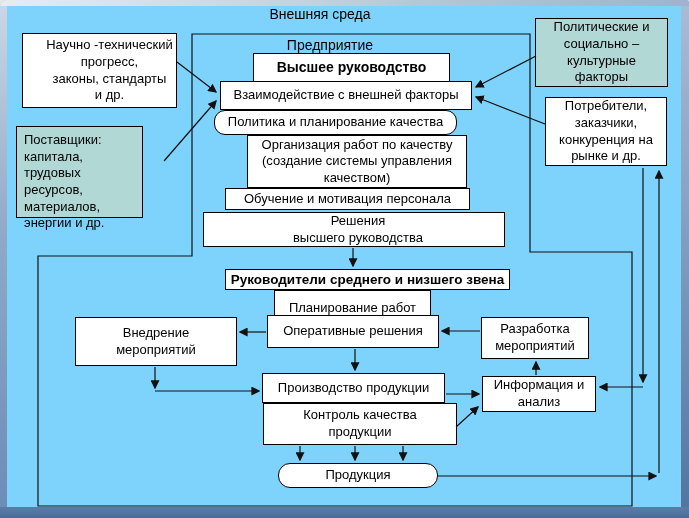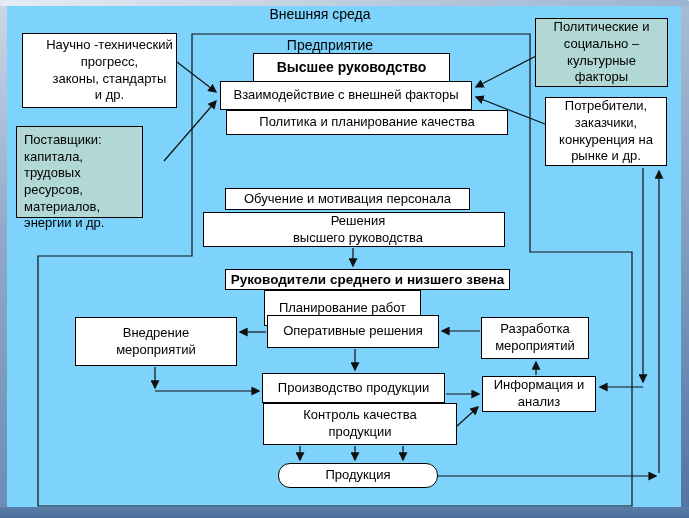--- a/index.html
+++ b/index.html
@@ -61,27 +61,30 @@
 социально –
 культурные
 факторы</div>
   <div class="node" style="left:545px;top:97px;width:122px;height:69px;">Потребители,
 заказчики,
 конкуренция на
 рынке и др.</div>
 
   <div class="node bold top-align nowrap" style="left:253px;top:53px;width:197px;height:45px;">Высшее руководство</div>
   <div class="node nowrap" style="left:220px;top:81px;width:252px;height:29px;">Взаимодействие с внешней  факторы</div>
-  <div class="node nowrap" style="left:226px;top:110px;width:282px;height:25px;">Политика и планирование качества</div>
+  <div class="node nowrap" style="left:214px;top:110px;width:243px;height:25px;border-radius:11px;">Политика и планирование качества</div>
+  <div class="node" style="left:247px;top:135px;width:220px;height:53px;">Организация работ по качеству
+(создание системы управления
+качеством)</div>
   <div class="node nowrap" style="left:225px;top:188px;width:245px;height:22px;">Обучение и мотивация персонала</div>
   <div class="node" style="left:203px;top:212px;width:302px;height:35px;padding-left:8px;">Решения
 высшего руководства</div>
 
   <div class="node bold nowrap" style="left:225px;top:269px;width:285px;height:21px;font-size:13.5px;">Руководители среднего и низшего звена</div>
-  <div class="node nowrap" style="left:264px;top:290px;width:157px;height:36px;">Планирование работ</div>
+  <div class="node nowrap" style="left:274px;top:290px;width:157px;height:36px;">Планирование работ</div>
   <div class="node nowrap" style="left:267px;top:315px;width:172px;height:33px;">Оперативные решения</div>
   <div class="node" style="left:75px;top:317px;width:162px;height:49px;">Внедрение
 мероприятий</div>
   <div class="node" style="left:481px;top:317px;width:108px;height:42px;">Разработка
 мероприятий</div>
   <div class="node nowrap" style="left:262px;top:373px;width:183px;height:30px;">Производство продукции</div>
   <div class="node" style="left:263px;top:403px;width:194px;height:42px;">Контроль качества
 продукции</div>
   <div class="node" style="left:482px;top:376px;width:114px;height:36px;">Информация и
 анализ</div>

